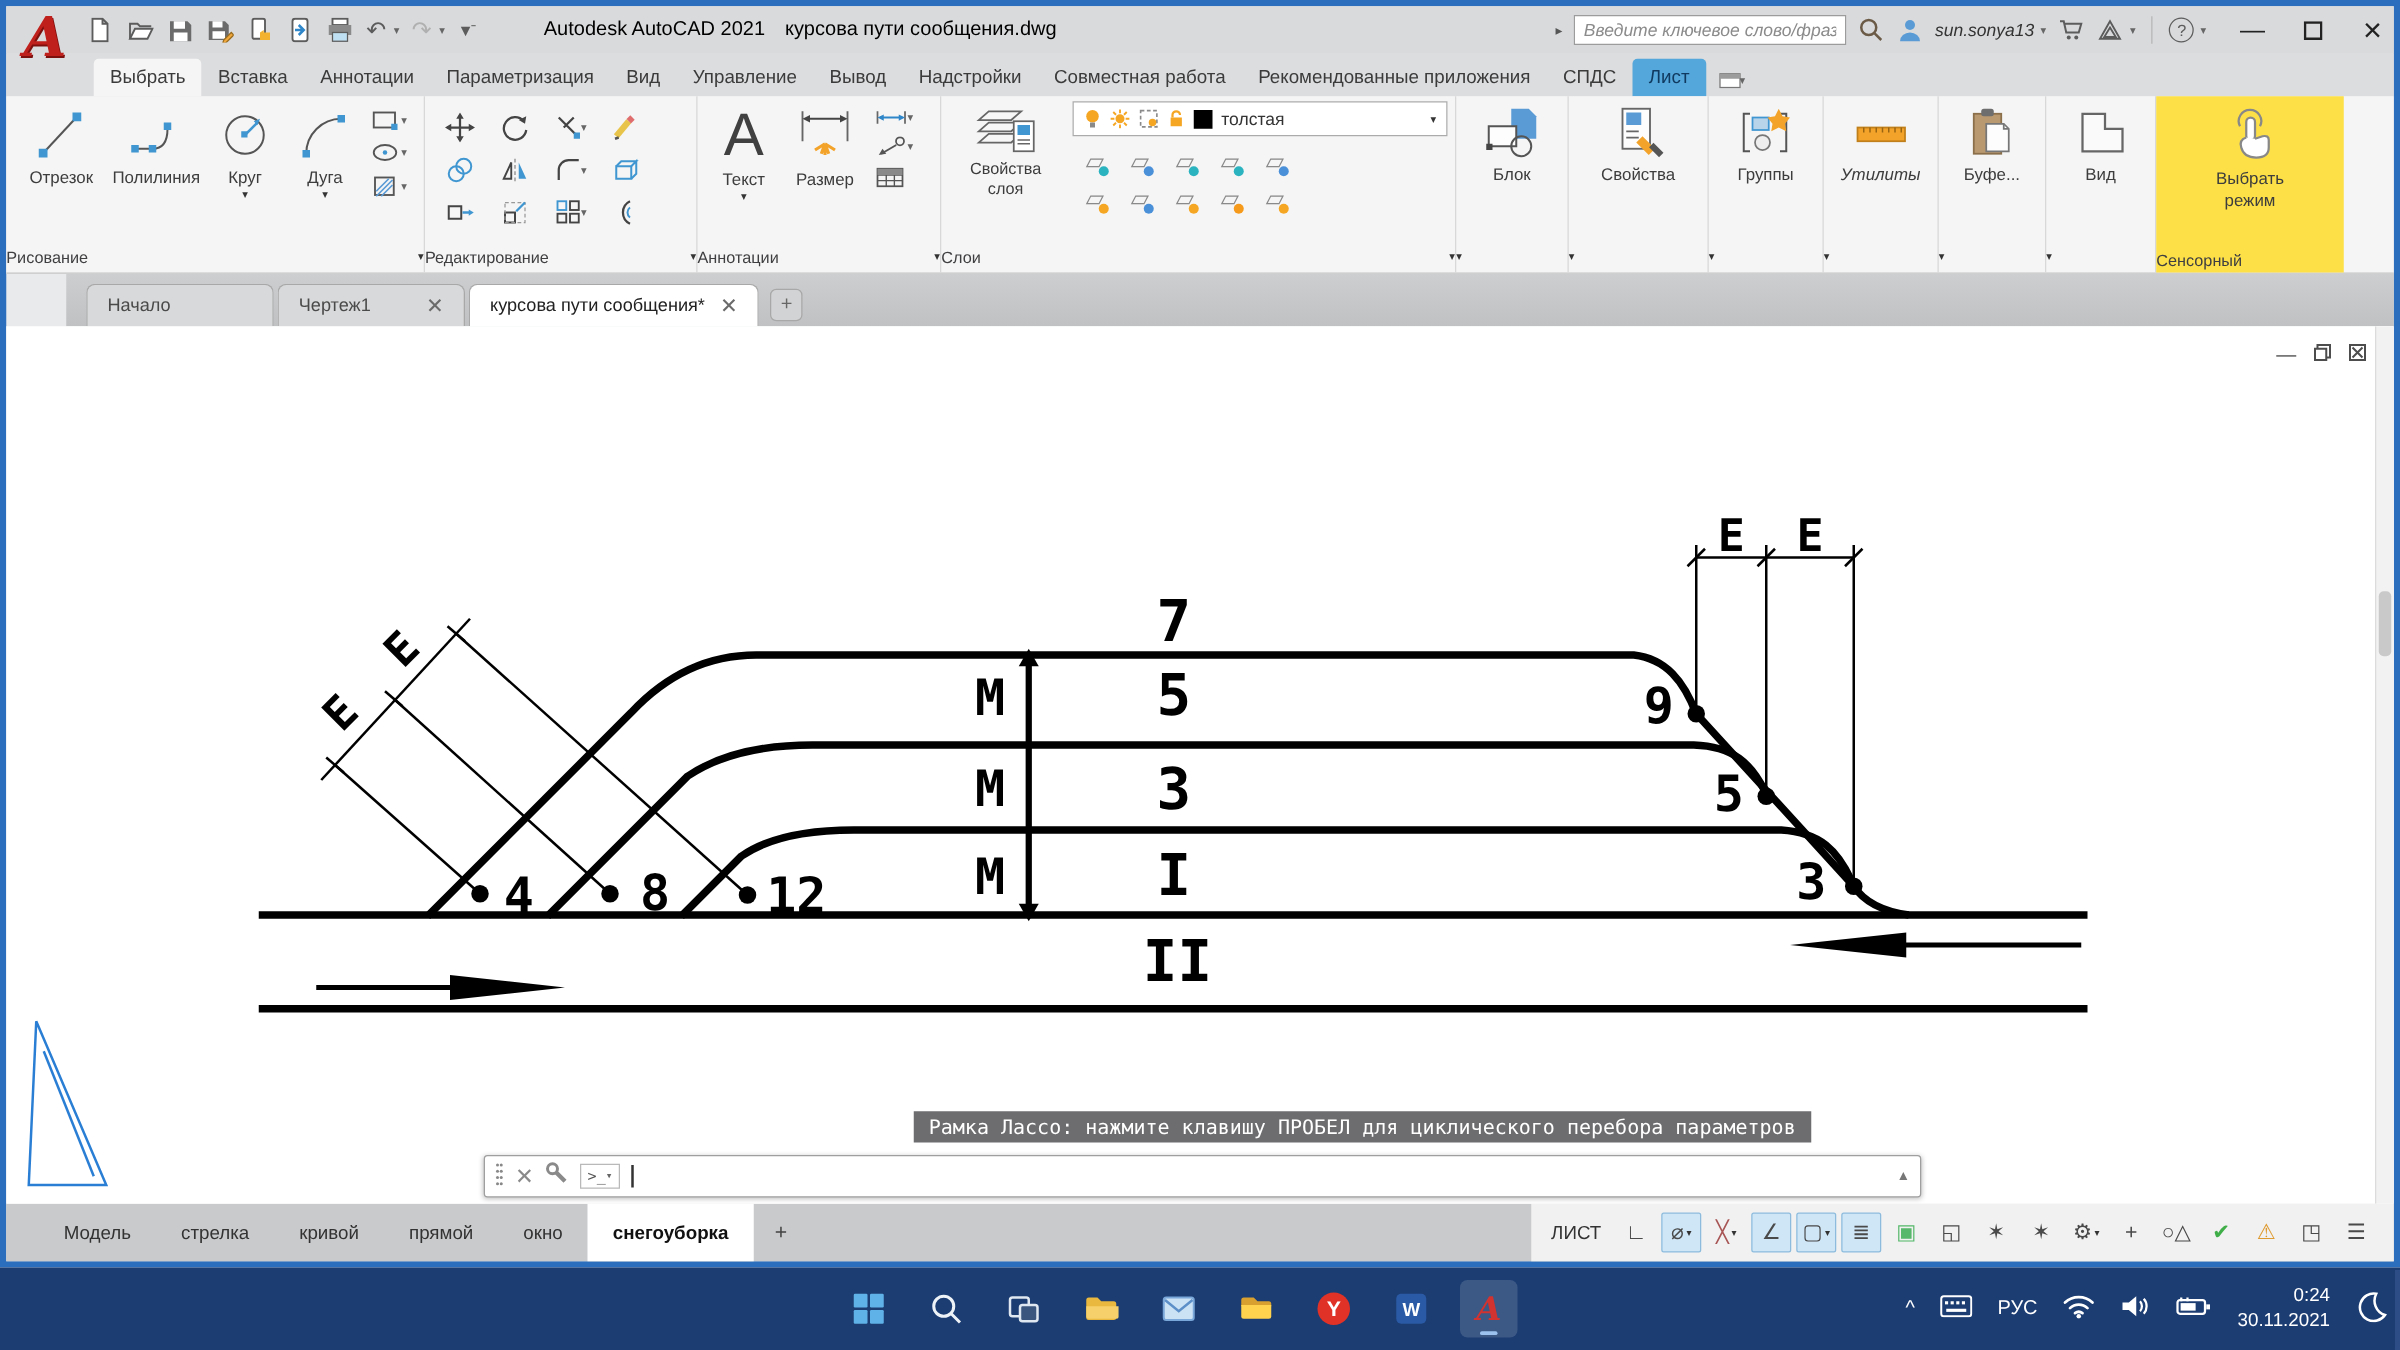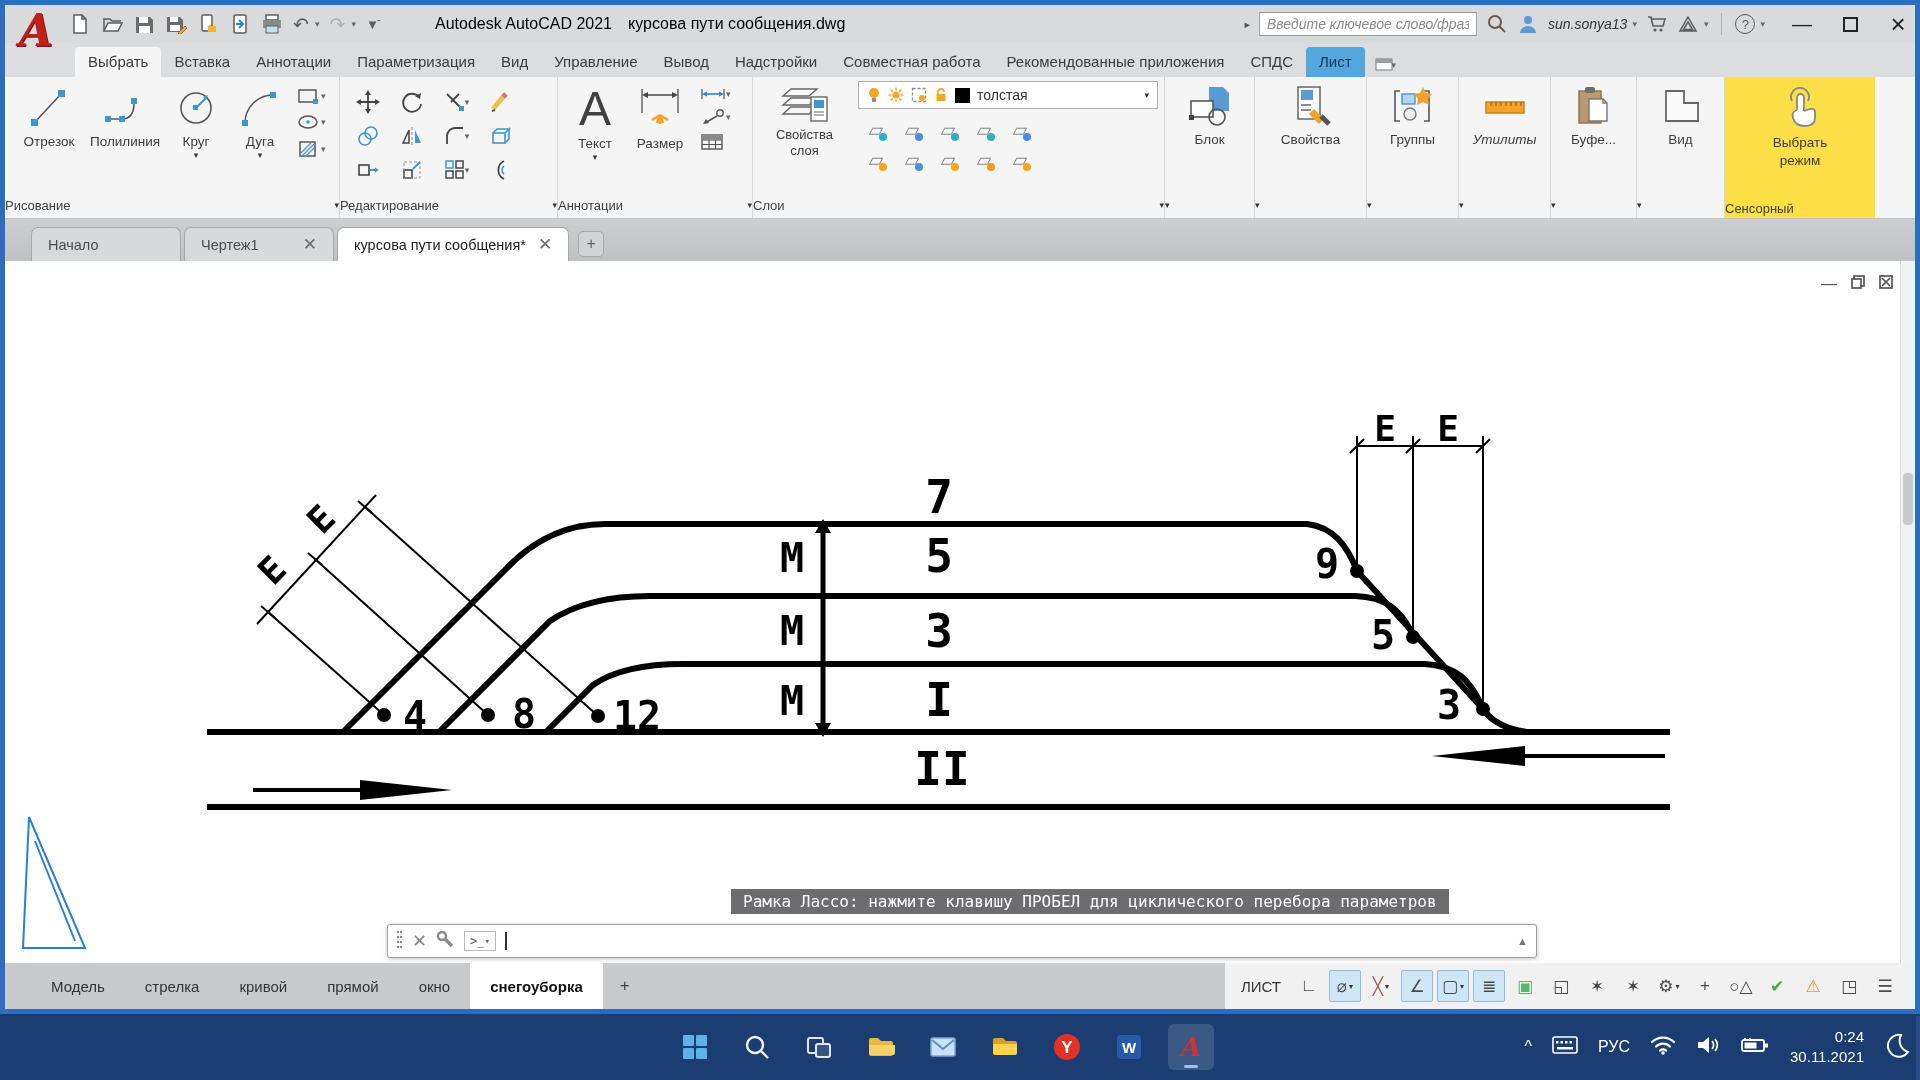--- a/index.html
+++ b/index.html
@@ -68,21 +68,21 @@
   .layer-combo .swatch{width:15px;height:15px;background:#000;display:inline-block;}
   .layer-combo .lname{font-size:14px;color:#333;flex:1;}
   .layer-minis{display:grid;grid-template-columns:repeat(5,36px);grid-auto-rows:30px;align-items:center;justify-items:center;}
   .lmini{position:relative;font-size:19px;color:#8a8a8a;line-height:1;}
   .lmini .dot{position:absolute;right:-4px;bottom:-2px;width:8px;height:8px;border-radius:50%;}
   .touch-panel{background:#fde047;gap:29px;}
   .bigbtn .blabel2{font-size:13.5px;color:#3d3d3d;line-height:1.3;text-align:center;margin-top:3px;}
 
   
   .filetabs{height:42px;background:linear-gradient(#cdced0,#bfc1c3);display:flex;align-items:flex-end;
-    padding-left:26px;flex:0 0 auto;}
+    padding-left:16px;flex:0 0 auto;margin-left:48px;}
   .ftab{height:34px;display:flex;align-items:center;gap:12px;padding:0 16px;background:#d8d9da;
     border:1px solid #a8a8a8;border-bottom:none;border-radius:7px 7px 0 0;margin-right:3px;
     font-size:14.5px;color:#4a4a4a;min-width:150px;}
   .ftab.active{background:#fff;color:#222;}
   .ftab-close{display:none;font-size:17px;color:#6b6b6b;margin-left:auto;}
   .ftab.closable .ftab-close{display:inline-flex;}
   .newtab-btn{width:26px;height:26px;border-radius:5px;background:#d2d3d4;border:1px solid #a8a8a8;
     margin:0 0 4px 6px;display:flex;align-items:center;justify-content:center;font-size:16px;color:#666;}
 
   

